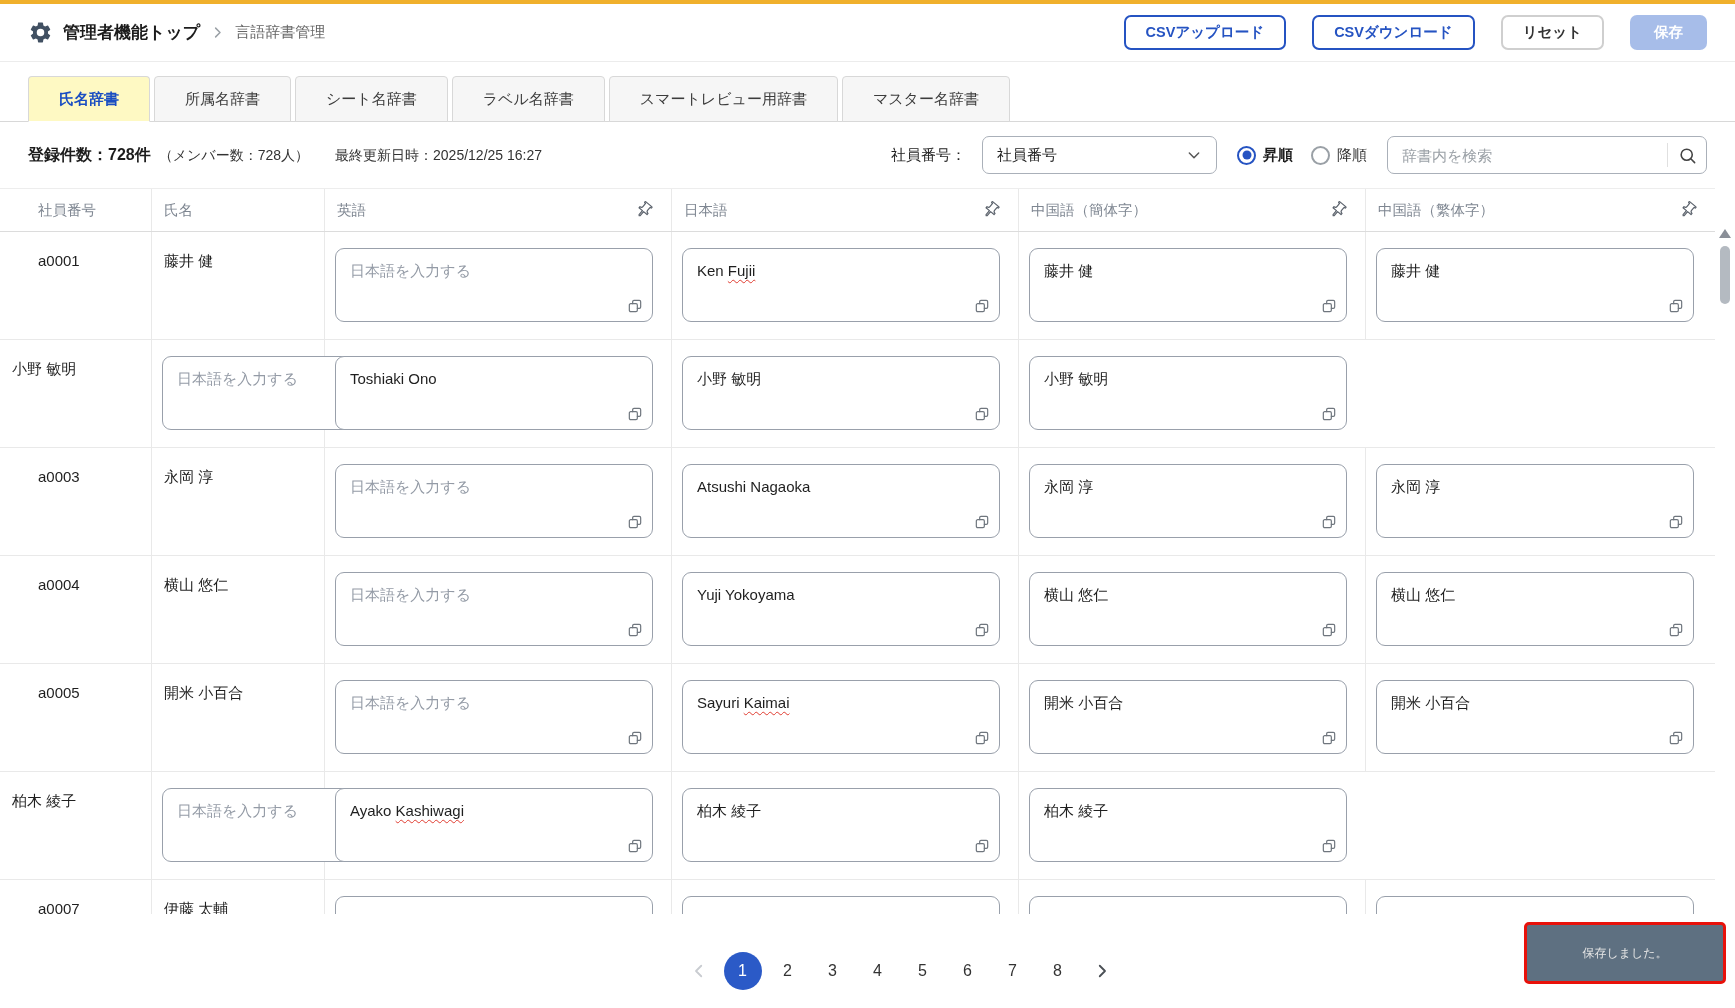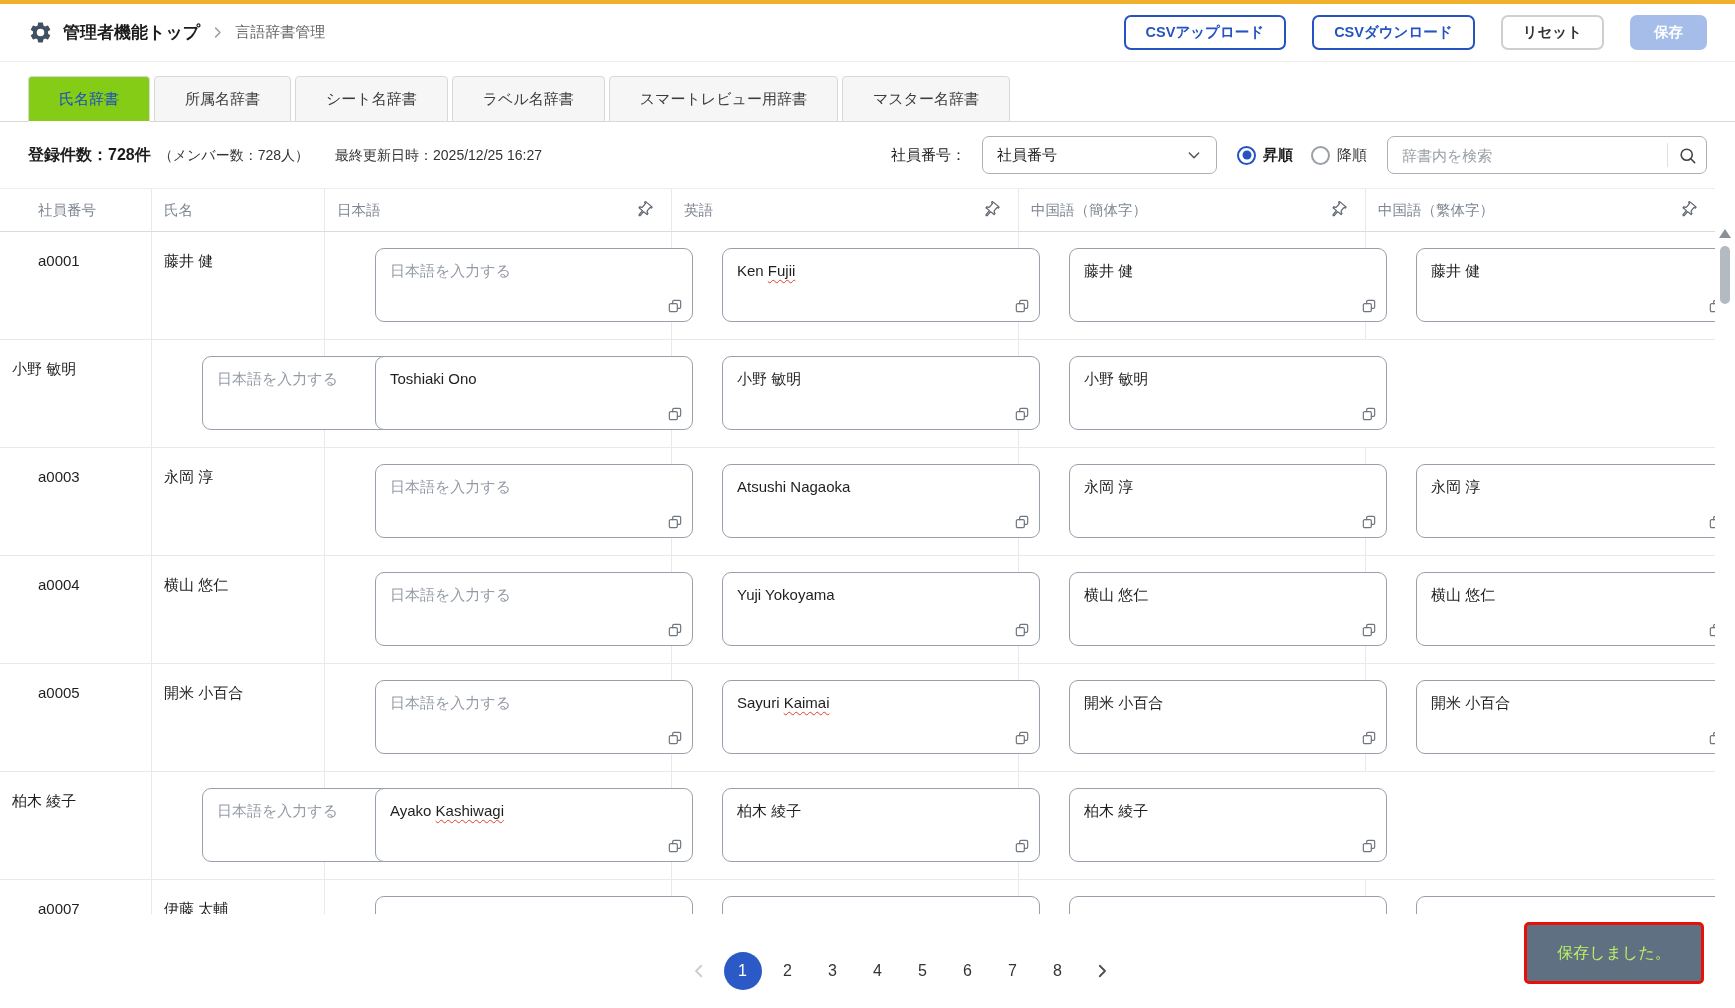--- a/index.html
+++ b/index.html
@@ -25,21 +25,21 @@
          background:#fff; cursor:pointer; font-family:inherit; white-space:nowrap; }
   .btn.blue { border:2px solid #2553c2; color:#2553c2; }
   .btn.gray { border:2px solid #cfcfcf; color:#333; }
   .btn.save { border:none; background:#a7bde9; color:#fff; padding:0 24px; }
 
   
   .tabs { display:flex; align-items:flex-end; padding:14px 0 0 28px; border-bottom:1px solid #d8d8d8; }
   .tab { height:46px; display:flex; align-items:center; padding:0 30px; background:#f6f6f6;
          border:1px solid #d8d8d8; border-radius:4px 4px 0 0; font-size:15px; color:#3c3c3c;
          margin-bottom:-1px; margin-right:4px; cursor:pointer; }
-  .tab.active { background:#84cc16; color:#1a4ec2; font-weight:normal; border-bottom-color:#fff; }
+  .tab.active { background:#fef9c3; color:#1a4ec2; font-weight:bold; border-bottom-color:#fff; }
 
   
   .info-row { display:flex; align-items:center; height:66px; padding:0 28px; }
   .info-left { display:flex; align-items:baseline; gap:8px; }
   .count { font-size:16px; font-weight:bold; color:#1c1c1c; }
   .members { font-size:14px; color:#333; }
   .updated { font-size:14px; color:#333; margin-left:18px; }
   .info-right { margin-left:auto; display:flex; align-items:center; gap:16px; }
   .sort-label { font-size:15px; color:#222; }
   .select { width:235px; height:38px; border:1px solid #aab0b9; border-radius:7px; display:flex;
@@ -76,42 +76,42 @@
 
   .tbody { height:682px; overflow:hidden; }
   .trow { display:grid; grid-template-columns:152px 173px 347px 347px 347px 349px; height:108px;
           border-bottom:1px solid #e9e9e9; }
   .cell { border-right:1px solid #e9e9e9; padding-top:20px; font-size:15px; color:#1f1f1f; }
   .cell:last-child { border-right:none; }
   .cell.idc { padding-left:38px; }
   .cell.namec { padding-left:12px; }
   .cell.langc { padding:16px 0 0 10px; }
   .cellbox { width:318px; height:74px; border:1px solid #99a0ab; border-radius:9px; background:#fff;
-             position:relative; padding:13px 14px; cursor:text;margin-left:40px; }
+             position:relative; padding:13px 14px; cursor:text; }
   .box-text { font-size:15px; color:#1f1f1f; }
   .box-text.placeholder { color:#949ba6; }
   .squiggle { text-decoration: underline; text-decoration-style: wavy; text-decoration-color:#e03c31;
               text-decoration-thickness:1px; text-underline-offset:3px; }
   .expand { position:absolute; right:9px; bottom:7px; display:flex; cursor:pointer; }
   .expand svg { width:16px; height:16px; }
 
   
   .pagination { position:absolute; top:952px; left:65px; width:1670px; display:flex;
                 justify-content:center; align-items:center; gap:7px; }
   .pg-chev { width:36px; height:36px; display:flex; align-items:center; justify-content:center; cursor:pointer; }
   .pg-chev svg { width:18px; height:18px; }
   .page-btn { width:38px; height:38px; border-radius:50%; display:flex; align-items:center;
               justify-content:center; font-size:16px; color:#333; cursor:pointer; background:transparent;
               border:none; font-family:inherit; }
   .page-btn.active { background:#2b5ac7; color:#fff; }
 
   
-  .toast { position:absolute; top:922px; left:1524px; width:180px; height:62px; background:#5e7081;
+  .toast { position:absolute; top:922px; left:1524px; width:202px; height:62px; background:#5e7081;
            border:3px solid #e8110a; border-radius:5px; display:flex; align-items:center;
-           justify-content:center; color:#bef264; font-size:16px; }
+           justify-content:center; color:#e5e5e5; font-size:12px; }
 
   
   .scrollbar { position:absolute; top:225px; left:1717px; width:16px; height:690px; }
   .scroll-up { width:0; height:0; border-left:6px solid transparent; border-right:6px solid transparent;
                border-bottom:9px solid #8a8f98; margin:4px auto 8px auto; cursor:pointer; }
   .scroll-thumb { width:10px; height:58px; background:#b4bac1; border-radius:5px; margin:0 auto; cursor:grab; }
 </style>
 </head>
 <body>
 
@@ -188,31 +188,31 @@
         </span>
       </div>
     </div>
   </div>
 
   <div class="table">
     <div class="thead">
       <div class="th">社員番号</div>
       <div class="th">氏名</div>
       <div class="th">
-        <span>日本語</span>
+        <span>英語</span>
         <span class="pin">
           <svg viewBox="0 0 24 24" fill="none" stroke="#5a616b" stroke-width="1.6" stroke-linejoin="round">
               <g transform="rotate(40 12 12)">
                 <path d="M16 9V4h1c.55 0 1-.45 1-1s-.45-1-1-1H7c-.55 0-1 .45-1 1s.45 1 1 1h1v5c0 1.66-1.34 3-3 3v2h5.97v7l1 1 1-1v-7H19v-2c-1.66 0-3-1.34-3-3z"></path>
               </g>
             </svg>
         </span>
       </div>
       <div class="th">
-        <span>英語</span>
+        <span>日本語</span>
         <span class="pin">
           <svg viewBox="0 0 24 24" fill="none" stroke="#5a616b" stroke-width="1.6" stroke-linejoin="round">
               <g transform="rotate(40 12 12)">
                 <path d="M16 9V4h1c.55 0 1-.45 1-1s-.45-1-1-1H7c-.55 0-1 .45-1 1s.45 1 1 1h1v5c0 1.66-1.34 3-3 3v2h5.97v7l1 1 1-1v-7H19v-2c-1.66 0-3-1.34-3-3z"></path>
               </g>
             </svg>
         </span>
       </div>
       <div class="th">
         <span>中国語（簡体字）</span>

